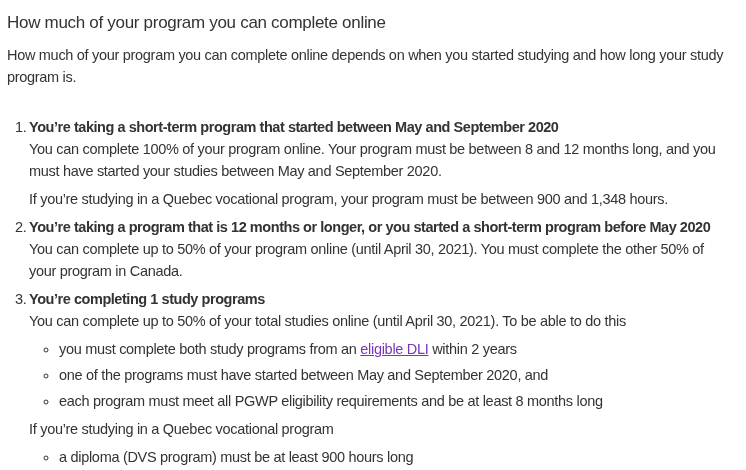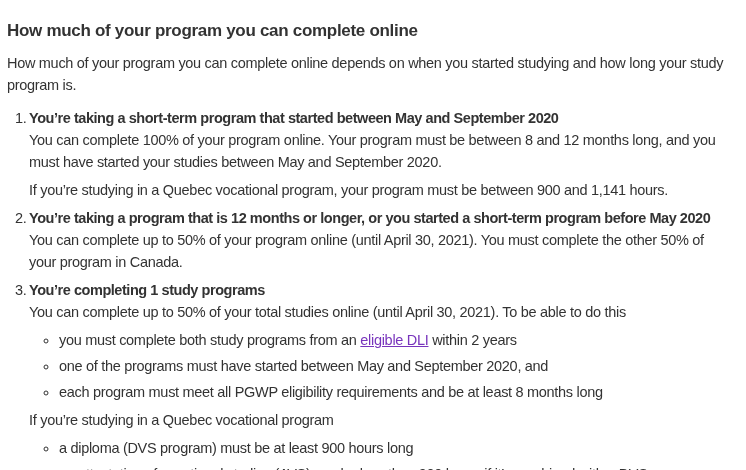--- a/index.html
+++ b/index.html
@@ -5,25 +5,25 @@
   * { box-sizing: border-box; }
   html, body { margin: 0; padding: 0; }
   body {
     width: 746px; height: 470px; overflow: hidden;
     background: #ffffff; color: #333333;
     font-family: "Liberation Sans", sans-serif;
     font-size: 14.5px; line-height: 22px; letter-spacing: -0.3px;
   }
   .page { padding: 9px 8px 0 7px; }
   .page-title {
-    font-size: 17px; line-height: 20px; font-weight: bold;
-    color: #333333; margin: 12px 0 11px 0; letter-spacing: -0.3px;
+    font-size: 17px; line-height: 20px; font-weight: normal;
+    color: #333333; margin: 4px 0 11px 0; letter-spacing: -0.3px;
   }
   p { margin: 0 8px 6px 0; }
-  .intro { margin: 0 0 11px 0; }
+  .intro { margin: 0 0 28px 0; }
   .olist { margin: 0 0 0 8px; padding: 0; }
   .oitem { display: flex; align-items: flex-start; }
   .onum { flex: 0 0 14px; width: 14px; }
   .ocontent { flex: 1 1 auto; min-width: 0; }
   .item-title { font-weight: bold; white-space: nowrap; letter-spacing: -0.45px; }
   .ulist { list-style: circle outside; margin: 2px 0 6px 0; padding: 0 0 0 26px; }
   .ulist li { margin: 4px; padding: 0; }
   a.link { color: #7834bc; text-decoration: underline; cursor: pointer; }
   strong { font-weight: normal; }
 </style>
@@ -36,21 +36,21 @@
 
   <p class="intro">How much of your program you can complete online depends on when you started studying and how long your study program is.</p>
 
   <div class="olist">
 
     <div class="oitem">
       <span class="onum">1.</span>
       <div class="ocontent">
         <div class="item-title">You’re taking a short-term program that started between May and September 2020</div>
         <p>You can complete 100% of your program online. Your program must be between 8 and 12 months long, and you must have started your studies between May and September 2020.</p>
-        <p><span>If you’re studying in a </span><strong>Quebec vocational program</strong><span>, your program must be between 900 and 1,141 hours.</span></p>
+        <p><span>If you’re studying in a </span><strong>Quebec vocational program</strong><span>, your program must be between 900 and 1,348 hours.</span></p>
       </div>
     </div>
 
     <div class="oitem">
       <span class="onum">2.</span>
       <div class="ocontent">
         <div class="item-title">You’re taking a program that is 12 months or longer, or you started a short-term program before May 2020</div>
         <p>You can complete up to 50% of your program online (until April 30, 2021). You must complete the other 50% of your program in Canada.</p>
       </div>
     </div>

